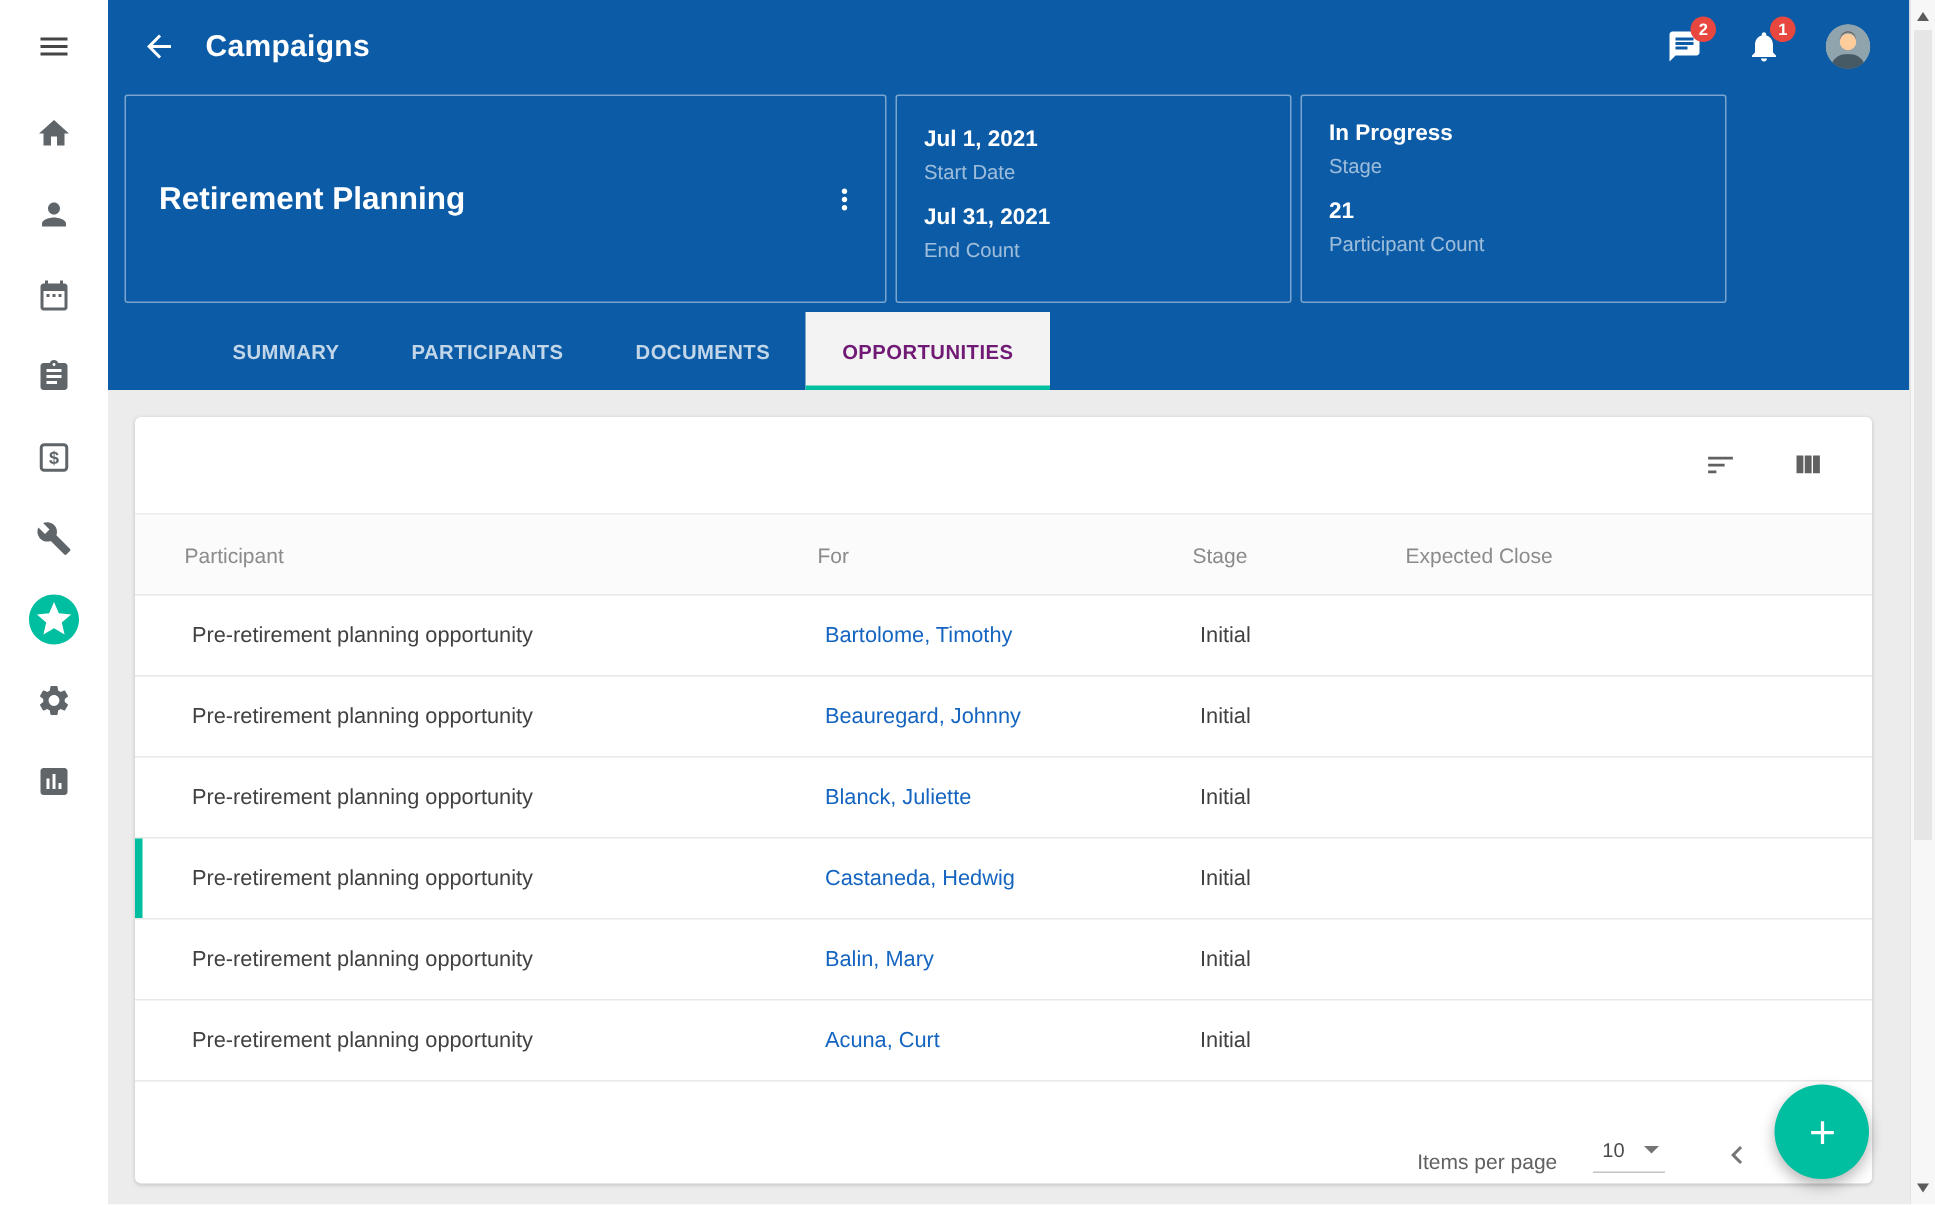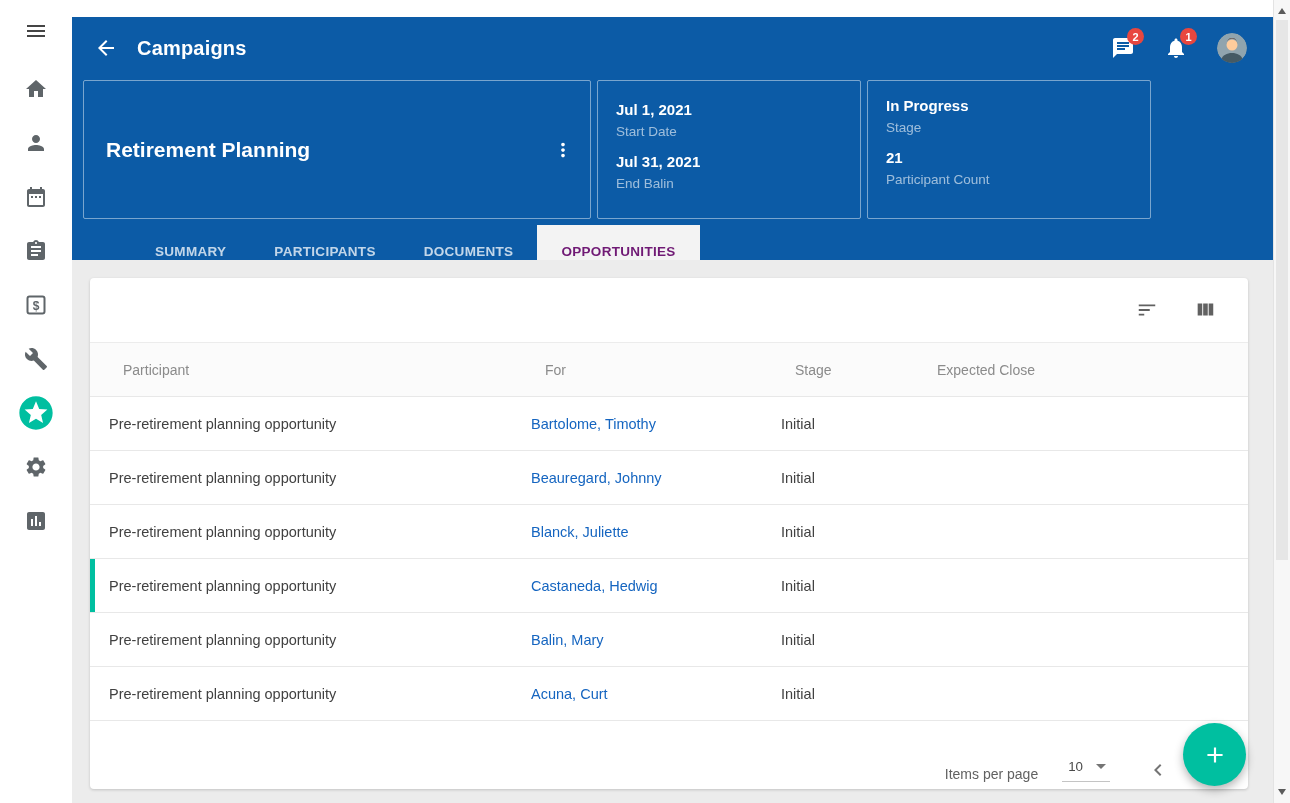--- a/index.html
+++ b/index.html
@@ -13,21 +13,21 @@
   .sidebar { position:absolute; left:0; top:0; width:72px; height:100%; background:#fff; z-index:4;
              display:flex; flex-direction:column; align-items:center; }
   .menu-btn { height:62px; width:72px; display:flex; align-items:center; justify-content:center; }
   .menu-btn svg { width:24px; height:24px; fill:#454545; }
   .side-item { width:72px; height:54px; display:flex; align-items:center; justify-content:center; }
   .side-item svg { width:24px; height:24px; fill:#5f6569; }
   .side-item.active svg { width:40px; height:40px; fill:#00bfa0; }
   .acct-txt { font-weight:bold; }
 
   
-  .topsection { position:absolute; left:72px; top:17px; right:17px; height:260px; background:#0c5ba6; }
+  .topsection { position:absolute; left:72px; top:0; right:17px; height:260px; background:#0c5ba6; }
   .topbar { height:62px; display:flex; align-items:center; padding:0 26px 0 22px; }
   .back-btn svg { width:24px; height:24px; fill:#fff; display:block; }
   .page-title { color:#fff; font-size:20px; font-weight:bold; margin-left:19px; letter-spacing:.2px; }
   .topbar-right { margin-left:auto; display:flex; align-items:center; gap:29px; }
   .icon-btn { position:relative; }
   .icon-btn svg { width:24px; height:24px; fill:#fff; display:block; }
   .badge { position:absolute; top:-8px; right:-9px; background:#e8473f; color:#fff; border-radius:50%;
            min-width:17px; height:17px; padding:0 2px; font-size:11px; font-weight:bold;
            display:flex; align-items:center; justify-content:center; }
   .avatar { width:30px; height:30px; border-radius:50%; overflow:hidden; }
@@ -55,21 +55,21 @@
   
   .content { position:absolute; left:72px; top:260px; right:17px; bottom:0; background:#ececec; }
   .table-card { position:absolute; left:18px; top:18px; width:1158px; height:511px; background:#fff;
                 border-radius:4px; box-shadow:0 1px 3px rgba(0,0,0,.18); overflow:hidden; }
   .toolbar { height:64px; display:flex; align-items:center; justify-content:flex-end; gap:36px; padding-right:32px; }
   .toolbar svg { width:22px; height:22px; fill:#616161; display:block; }
   .thead { display:grid; grid-template-columns:422px 250px 142px 1fr; align-items:center; height:55px;
            padding-left:33px; background:#fbfbfb; border-top:1px solid #ececec; border-bottom:1px solid #e8e8e8;
            color:#8b8b8b; font-size:14px; }
   .trow { display:grid; grid-template-columns:422px 250px 142px 1fr; align-items:center; height:54px;
-          padding-left:19px; border-bottom:1px solid #e8e8e8; font-size:14.5px; color:#414141; position:relative; }
+          padding-left:38px; border-bottom:1px solid #e8e8e8; font-size:14.5px; color:#414141; position:relative; }
   .trow.selected::before { content:''; position:absolute; left:0; top:0; bottom:0; width:5px; background:#00bfa0; }
   .contact-link { color:#1565c0; text-decoration:none; }
   .tfoot { display:flex; align-items:flex-end; justify-content:flex-end; height:61px; padding-right:78px;
            color:#616161; font-size:14px; }
   .ipp-label { margin-right:24px; }
   .ipp-select { display:flex; align-items:center; gap:13px; padding:2px 4px 7px 6px;
                 border-bottom:1px solid #c4c4c4; color:#4a4a4a; }
   .caret-down { width:0; height:0; border-left:5px solid transparent; border-right:5px solid transparent;
                 border-top:5px solid #757575; }
   .page-prev { margin-left:36px; }
@@ -188,21 +188,21 @@
             </svg>
         </button>
       </div>
       <div class="card card-dates">
         <div class="stat">
           <div class="stat-value">Jul 1, 2021</div>
           <div class="stat-label">Start Date</div>
         </div>
         <div class="stat">
           <div class="stat-value">Jul 31, 2021</div>
-          <div class="stat-label">End Balin</div>
+          <div class="stat-label">End Count</div>
         </div>
       </div>
       <div class="card card-stage">
         <div class="stat">
           <div class="stat-value">In Progress</div>
           <div class="stat-label">Stage</div>
         </div>
         <div class="stat">
           <div class="stat-value">21</div>
           <div class="stat-label">Participant Count</div>

